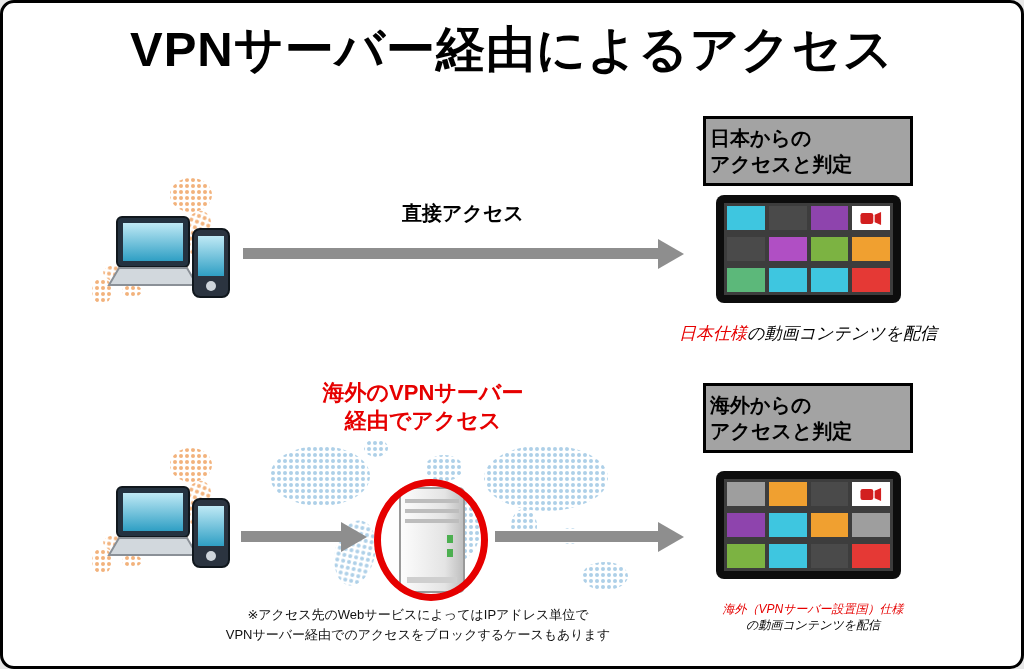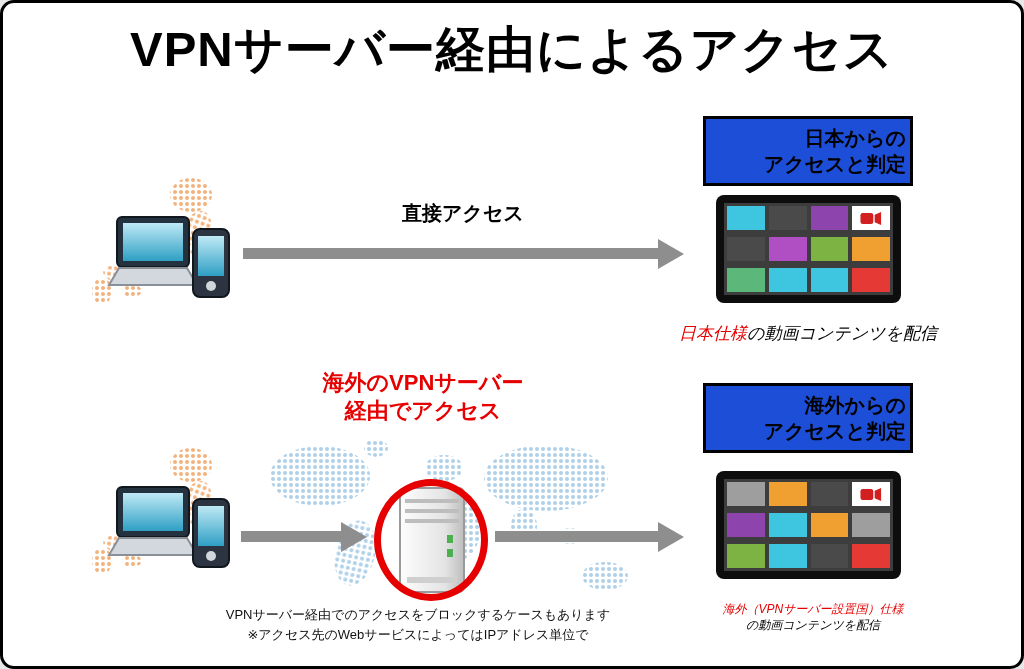--- a/index.html
+++ b/index.html
@@ -16,22 +16,22 @@
   .arrow-head{position:absolute;width:0;height:0;border-top:15px solid transparent;
     border-bottom:15px solid transparent;border-left:26px solid #8e8e8e;z-index:3;}
   .arrow-label{
     position:absolute;text-align:center;font-size:20px;font-weight:700;color:#000;
   }
   .route-label{
     position:absolute;text-align:center;font-size:22px;font-weight:700;color:#e60000;line-height:1.25;
   }
   
   .verdict-box{
-    position:absolute;width:210px;box-sizing:border-box;border:3px solid #000;background:#1d4ed8;
-    text-align:right;font-size:20px;font-weight:700;line-height:1.3;padding:6px 4px;z-index:4;
+    position:absolute;width:210px;box-sizing:border-box;border:3px solid #000;background:#a3a3a3;
+    text-align:left;font-size:20px;font-weight:700;line-height:1.3;padding:6px 4px;z-index:4;
   }
   
   .video-block{
     position:absolute;width:185px;background:#0d0d0d;border-radius:8px;padding:8px;box-sizing:border-box;z-index:4;
   }
   .video-inner{background:#3d3d3d;padding:3px;}
   .tile-row{display:flex;gap:4px;margin-bottom:7px;}
   .tile-row:last-child{margin-bottom:0;}
   .tile{flex:1;height:24px;}
   .tile-icon{background:#fff;display:flex;align-items:center;justify-content:center;}
@@ -127,21 +127,21 @@
           <div class="tile" style="background: rgb(62, 198, 224);"></div>
           <div class="tile" style="background: rgb(229, 57, 53);"></div>
         </div>
       </div>
   </div>
 
   <div class="caption" style="left:655px;top:320px;width:300px">
     <span class="hl">日本仕様</span><span>の動画コンテンツを配信</span>
   </div>
 
-  <div class="route-label" style="left:250px;top:366px;width:340px">
+  <div class="route-label" style="left:250px;top:376px;width:340px">
     <div>海外のVPNサーバー</div>
     <div>経由でアクセス</div>
   </div>
 
   <svg class="art" style="left:255px;top:425px" width="400" height="190" viewBox="0 0 400 190">
     <ellipse cx="62" cy="48" rx="50" ry="30" fill="url(#worldDots)"></ellipse>
     <ellipse cx="118" cy="20" rx="12" ry="9" fill="url(#worldDots)"></ellipse>
     <ellipse cx="97" cy="125" rx="20" ry="33" fill="url(#worldDots)" transform="rotate(12 97 125)"></ellipse>
     <ellipse cx="186" cy="40" rx="19" ry="13" fill="url(#worldDots)"></ellipse>
     <ellipse cx="197" cy="98" rx="26" ry="36" fill="url(#worldDots)"></ellipse>
@@ -218,17 +218,17 @@
         </div>
       </div>
   </div>
 
   <div class="caption" style="left:640px;top:598px;width:340px;font-size:12px">
     <div class="hl">海外（VPNサーバー設置国）仕様</div>
     <div>の動画コンテンツを配信</div>
   </div>
 
   <div class="footnote" style="left:205px;top:602px;width:420px">
+    <div>※アクセス先のWebサービスによってはIPアドレス単位で</div>
     <div>VPNサーバー経由でのアクセスをブロックするケースもあります</div>
-    <div>※アクセス先のWebサービスによってはIPアドレス単位で</div>
   </div>
 
 </div>
 
 </body></html>

